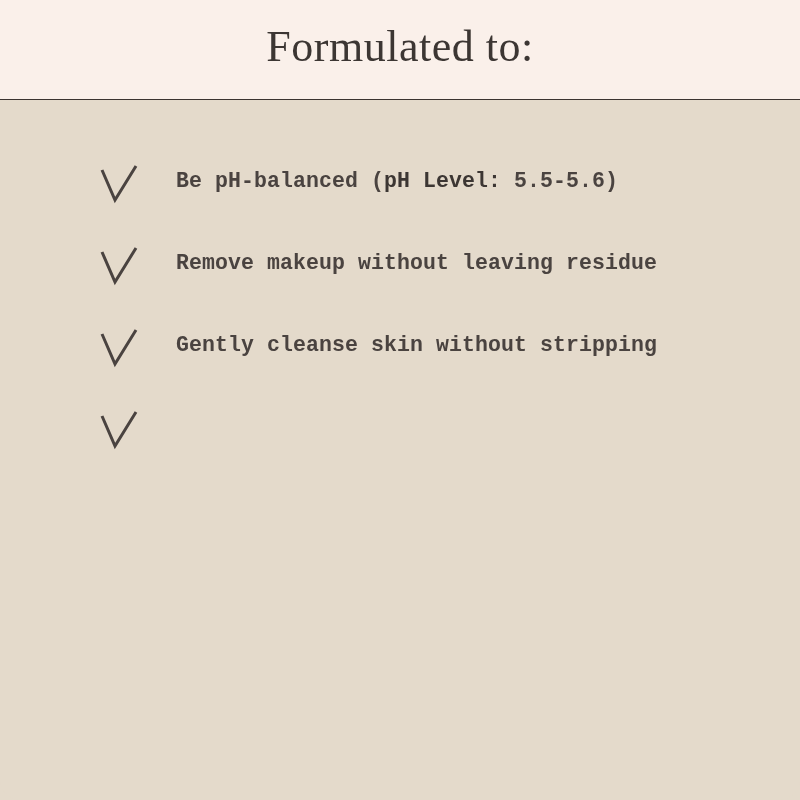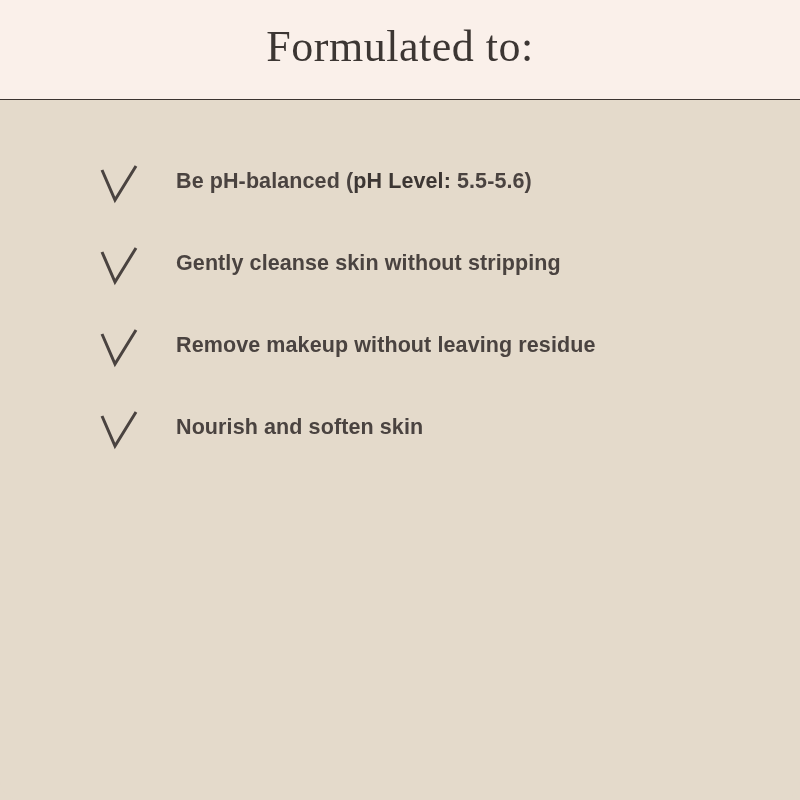--- a/index.html
+++ b/index.html
@@ -39,20 +39,21 @@
     padding-bottom: 6px;
   }
   .list {
     padding: 62px 60px 0 60px;
     box-sizing: border-box;
   }
   .item {
     display: flex;
     align-items: flex-start;
     margin-bottom: 38px;
+    font-family: Liberation Mono, monospace;
   }
   .check {
     width: 54px;
     min-width: 54px;
     margin-left: 32px;
     margin-right: 30px;
     display: flex;
     justify-content: center;
     align-items: flex-start;
     padding-top: 2px;
@@ -96,37 +97,36 @@
       </span>
       <span class="item-text"><span class="reg">Be pH-balanced (</span><span class="bold">pH Level:</span><span class="reg"> 5.5-5.6)</span></span>
     </div>
 
     <div class="item">
       <span class="check">
         <svg width="40" height="42" viewBox="0 0 40 42" fill="none" xmlns="http://www.w3.org/2000/svg">
           <path d="M3 6 L16 36 L37 2" stroke="#4a4340" stroke-width="3" stroke-linecap="butt" stroke-linejoin="miter" fill="none"></path>
         </svg>
       </span>
-      <span class="item-text"><span class="reg">Gently cleanse skin without stripping</span></span>
+      <span class="item-text"><span class="reg">Remove makeup without leaving residue</span></span>
     </div>
 
     <div class="item">
       <span class="check">
         <svg width="40" height="42" viewBox="0 0 40 42" fill="none" xmlns="http://www.w3.org/2000/svg">
           <path d="M3 6 L16 36 L37 2" stroke="#4a4340" stroke-width="3" stroke-linecap="butt" stroke-linejoin="miter" fill="none"></path>
         </svg>
       </span>
-      <span class="item-text"><span class="reg">Remove makeup without leaving residue</span></span>
+      <span class="item-text"><span class="reg">Gently cleanse skin without stripping</span></span>
     </div>
 
 
 
     <div class="item">
       <span class="check">
         <svg width="40" height="42" viewBox="0 0 40 42" fill="none" xmlns="http://www.w3.org/2000/svg">
           <path d="M3 6 L16 36 L37 2" stroke="#4a4340" stroke-width="3" stroke-linecap="butt" stroke-linejoin="miter" fill="none"></path>
         </svg>
       </span>
-      <span class="item-text"><span class="reg">Nourish and soften skin</span></span>
     </div>
 
   </div>
 </div>
 
 </body></html>

